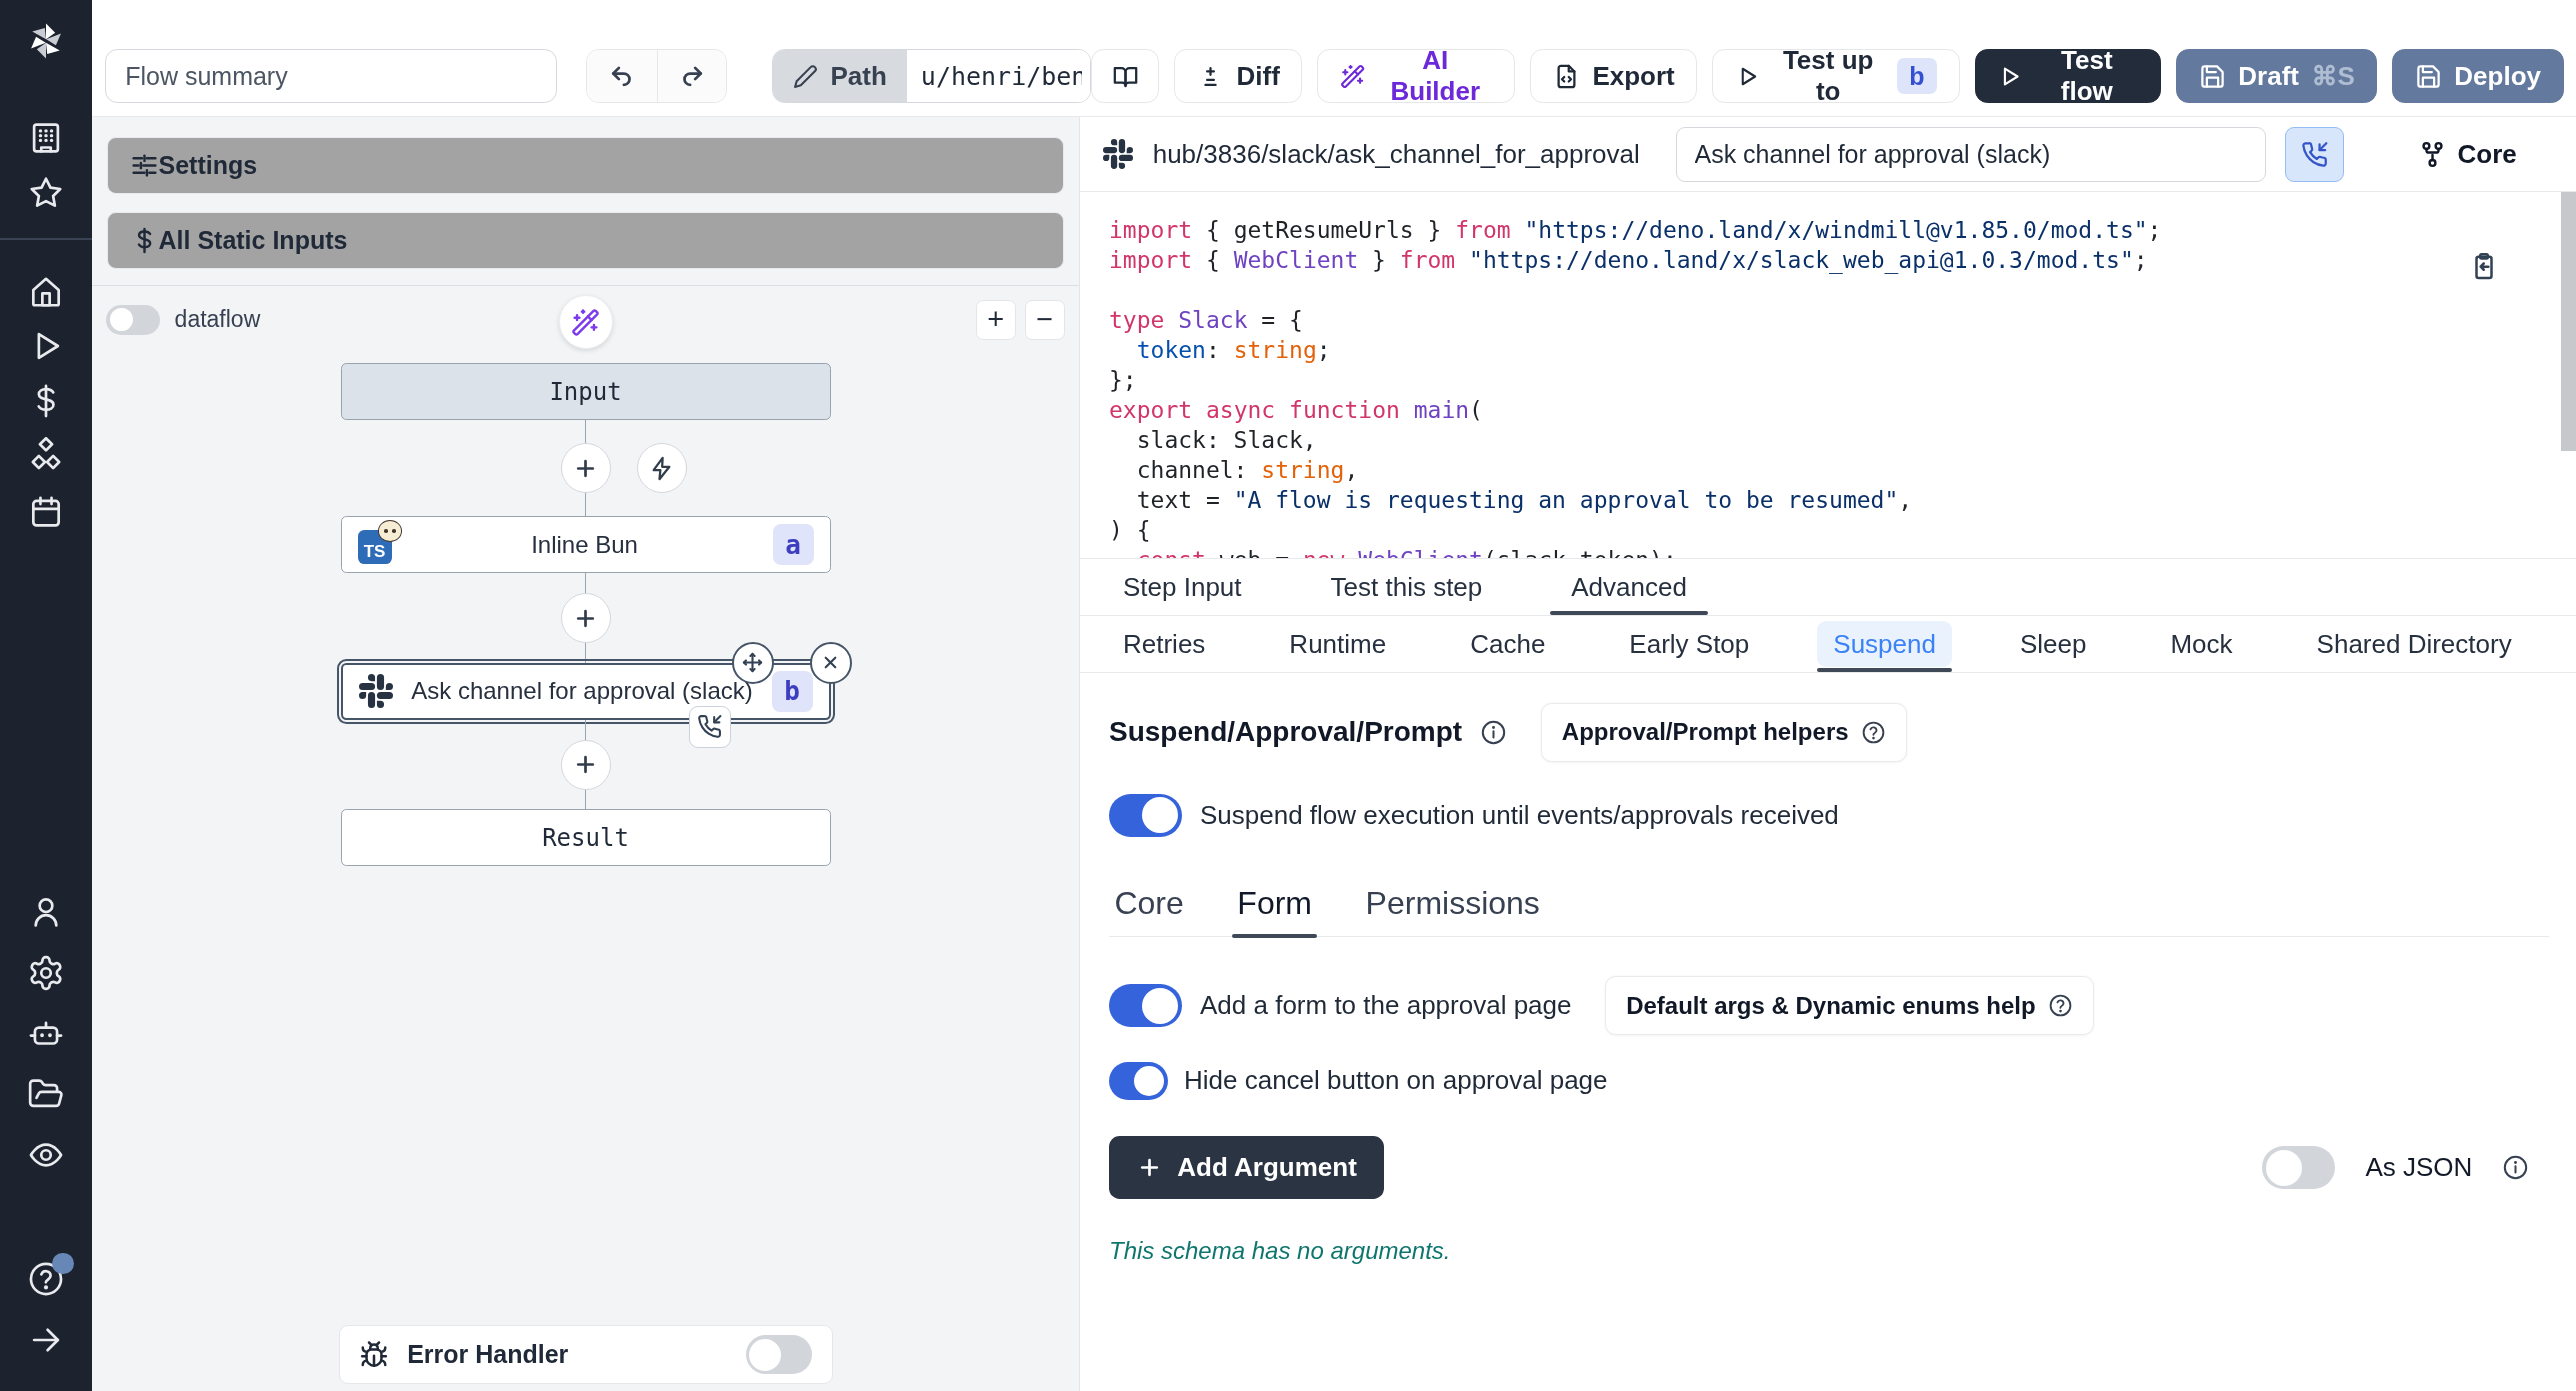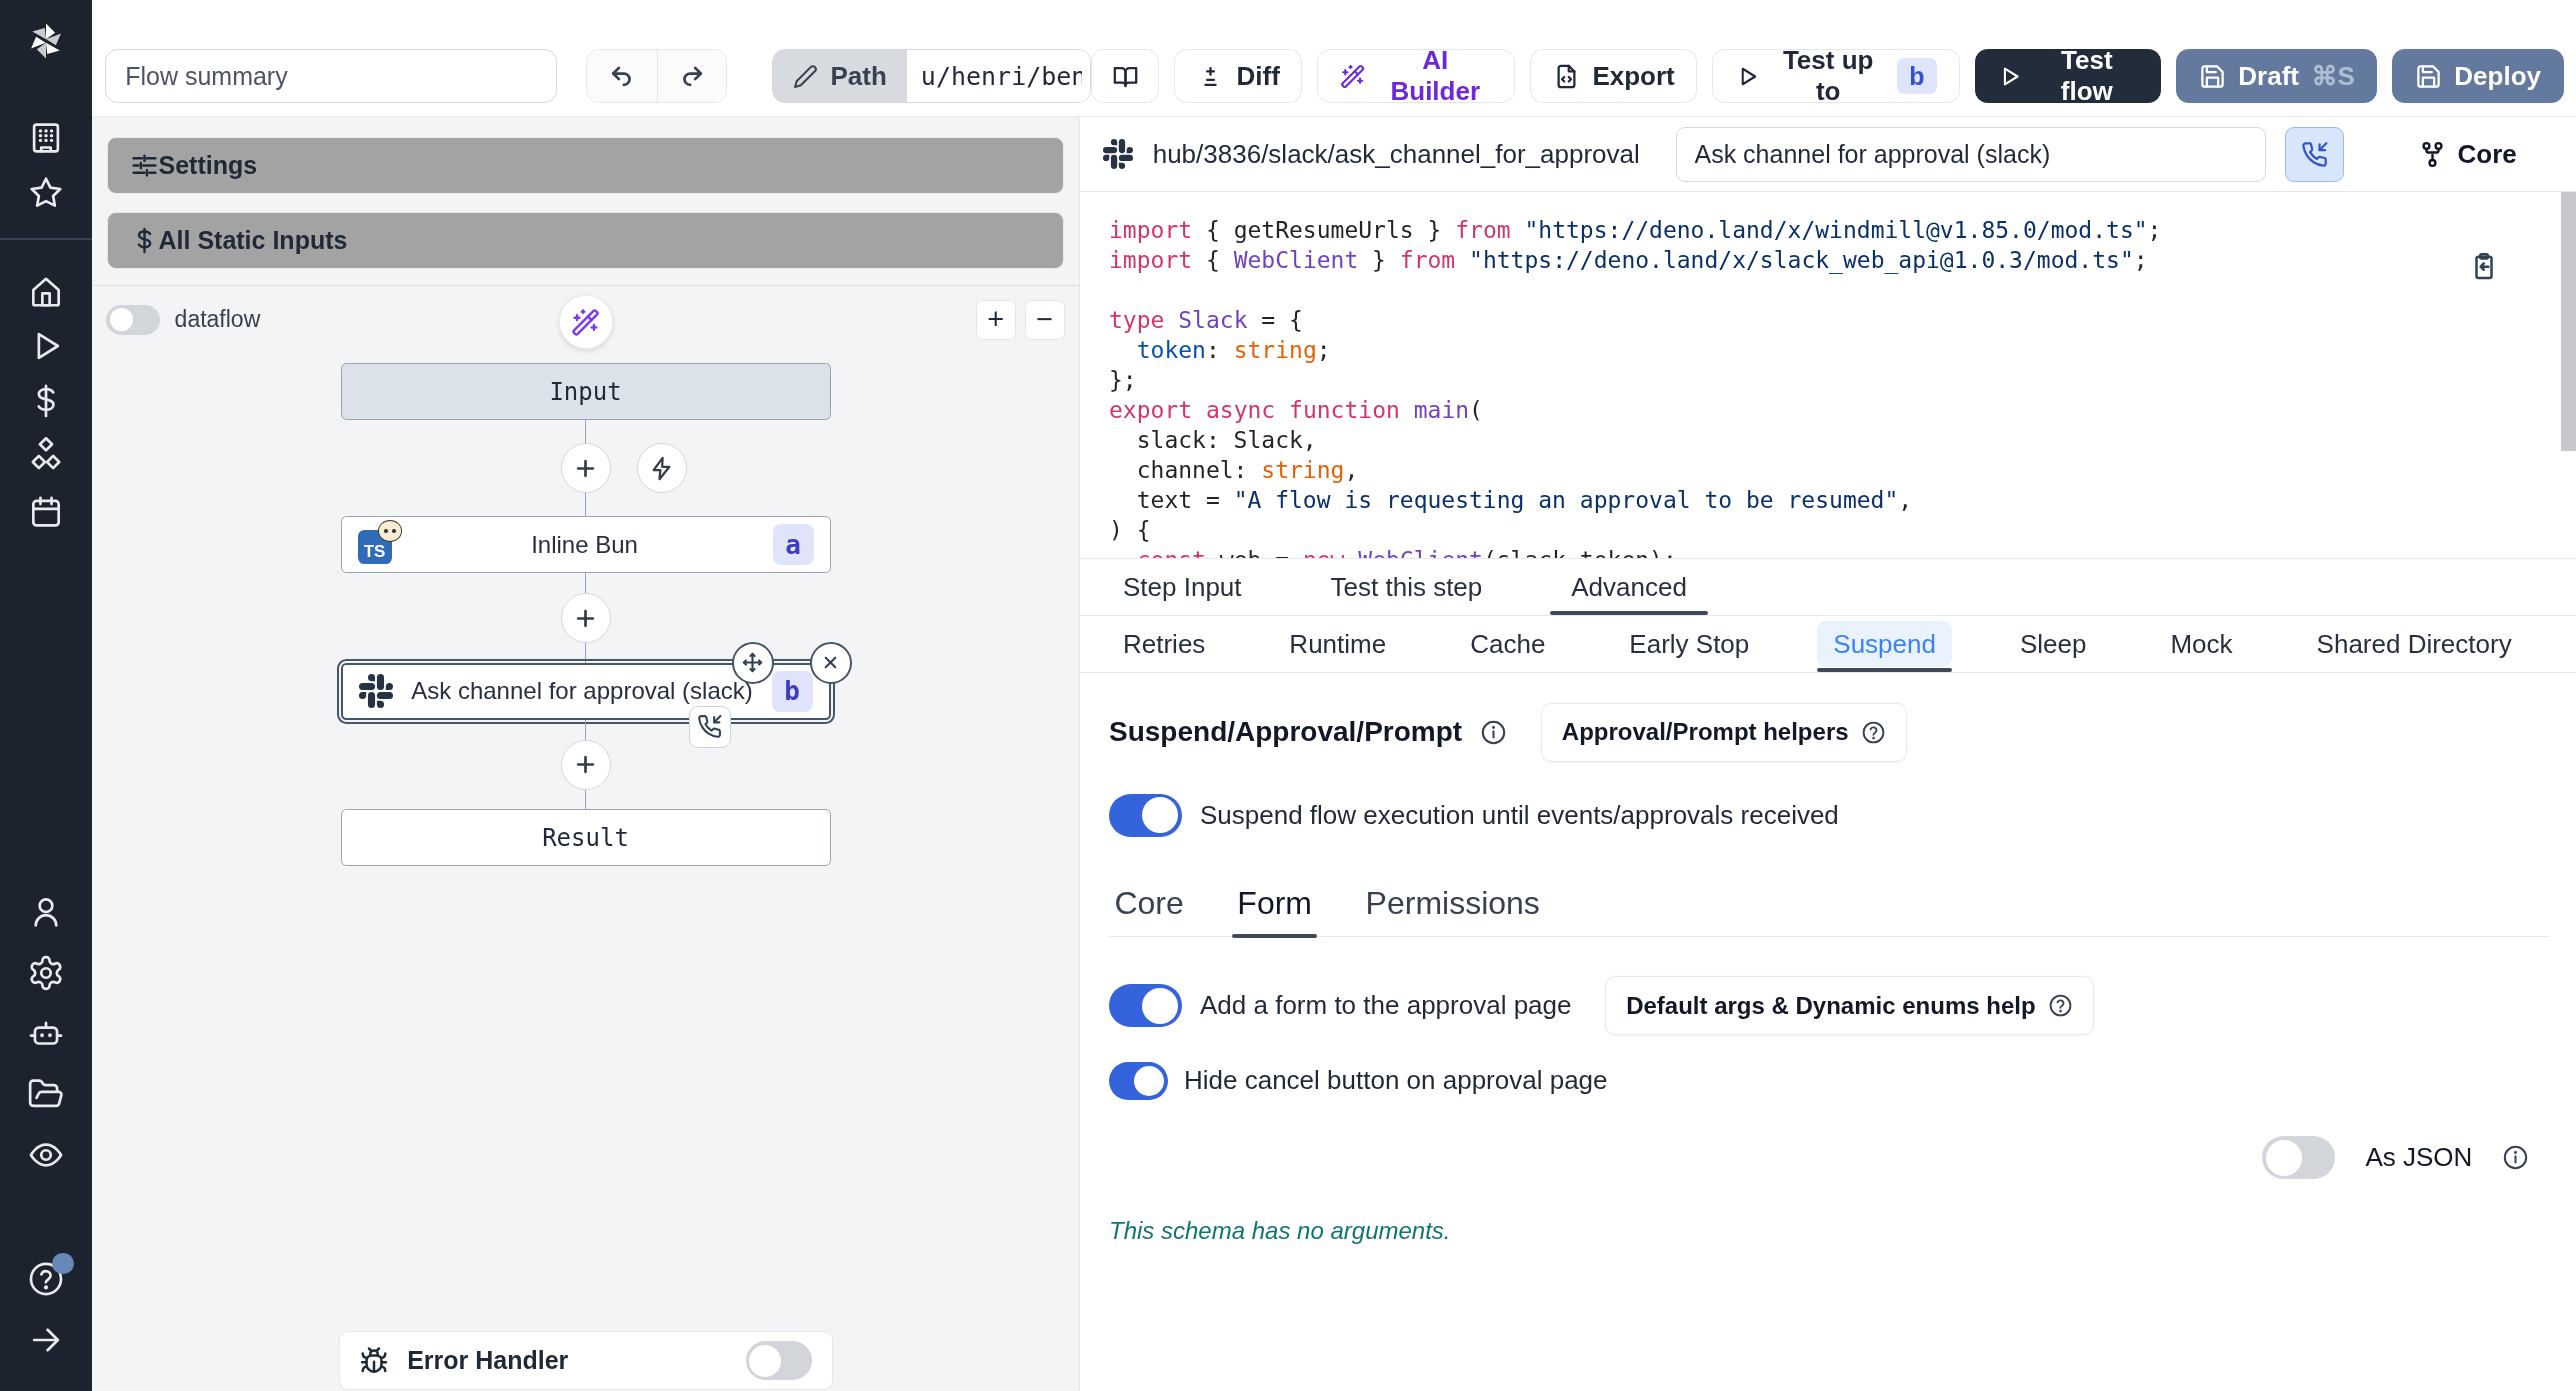--- a/index.html
+++ b/index.html
@@ -85,21 +85,21 @@
   .bun-face::before { content:""; position:absolute; left:5.4px; top:8px; width:3.6px; height:3.6px; border-radius:50%; background:#40342b; box-shadow:8px 0 0 #40342b; }
 
   .node.selected { border:2.7px solid #475569; outline:2.7px solid #475569; outline-offset:2.7px; }
   .handle-circle { position:absolute; top:-23px; width:42px; height:42px; border-radius:50%; background:#fff; border:2.7px solid #475569; display:flex; align-items:center; justify-content:center; cursor:pointer; z-index:3; }
   .handle-circle svg { width:23px; height:23px; stroke:#334155; fill:none; stroke-width:2.2; stroke-linecap:round; stroke-linejoin:round; }
   .handle-move { right:55px; }
   .handle-close { right:-23px; }
   .phone-chip { position:absolute; right:98px; bottom:-30px; width:42px; height:42px; background:#fff; border:1.8px solid #cbd2db; border-radius:9px; display:flex; align-items:center; justify-content:center; cursor:pointer; z-index:3; }
   .phone-chip svg { width:25px; height:25px; stroke:#334155; fill:none; stroke-width:2; stroke-linecap:round; stroke-linejoin:round; }
 
-  .errcard { position:absolute; bottom:2px; left:50%; transform:translateX(-50%); width:494px; height:59px; background:#fff; border:1.8px solid #e5e7eb; border-radius:9px; display:flex; align-items:center; gap:18px; padding:0 19.7px; }
+  .errcard { position:absolute; bottom:8px; left:50%; transform:translateX(-50%); width:494px; height:59px; background:#fff; border:1.8px solid #e5e7eb; border-radius:9px; display:flex; align-items:center; gap:18px; padding:0 19.7px; }
   .errcard svg { width:30px; height:30px; stroke:#1f2937; fill:none; stroke-width:2; stroke-linecap:round; stroke-linejoin:round; }
   .errcard span { font-size:25px; font-weight:700; color:#1f2937; flex:1; }
 
   
   .sw { position:relative; border-radius:894px; background:#d2d5da; cursor:pointer; flex-shrink:0; }
   .sw .knob { position:absolute; top:3.6px; left:3.6px; background:#fff; border-radius:50%; }
   .sw.on { background:#3563dc; }
   .sw.on .knob { left:auto; right:3.6px; }
   .sw-sm { width:54px; height:30px; } .sw-sm .knob { width:23px; height:23px; }
   .sw-err { width:66px; height:39px; } .sw-err .knob { width:32px; height:32px; }
@@ -647,20 +647,26 @@
           </div>
 
           <div class="formrow small">
             <div class="sw sw-md on">
                 <span class="knob"></span>
               </div>
             <span class="tlabel">Hide cancel button on approval page</span>
           </div>
 
           <div class="argrow">
+            <button class="addarg">
+              <svg viewBox="0 0 24 24">
+                  <path d="M12 5.5v13M5.5 12h13"></path>
+                </svg>
+              <span>Add Argument</span>
+            </button>
             <div class="asjson">
               <div class="sw sw-lg">
                   <span class="knob"></span>
                 </div>
               <span class="tlabel">As JSON</span>
               <span class="info-ic">
                 <svg viewBox="0 0 24 24">
                     <circle cx="12" cy="12" r="9.5"></circle>
                     <line x1="12" y1="11" x2="12" y2="16.5"></line>
                     <line x1="12" y1="7.6" x2="12.01" y2="7.6" stroke-width="2.6"></line>

